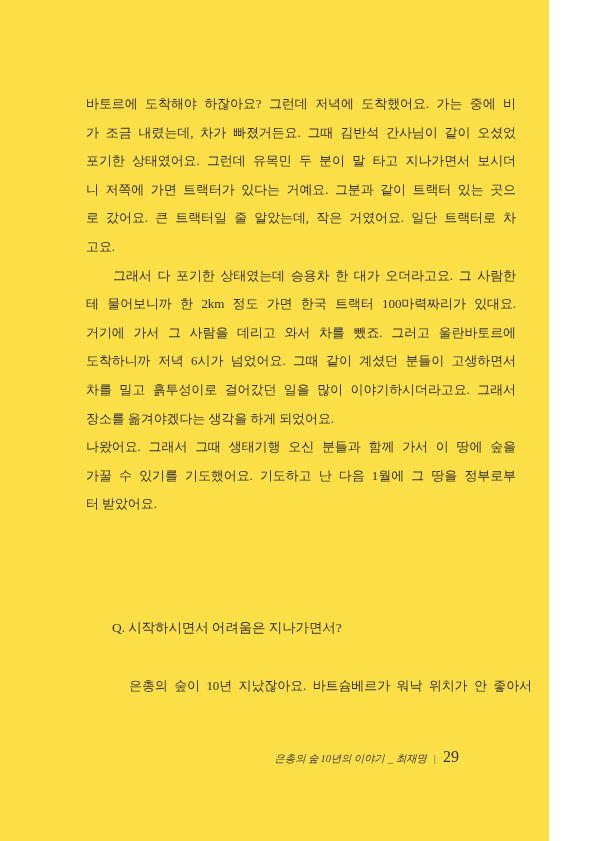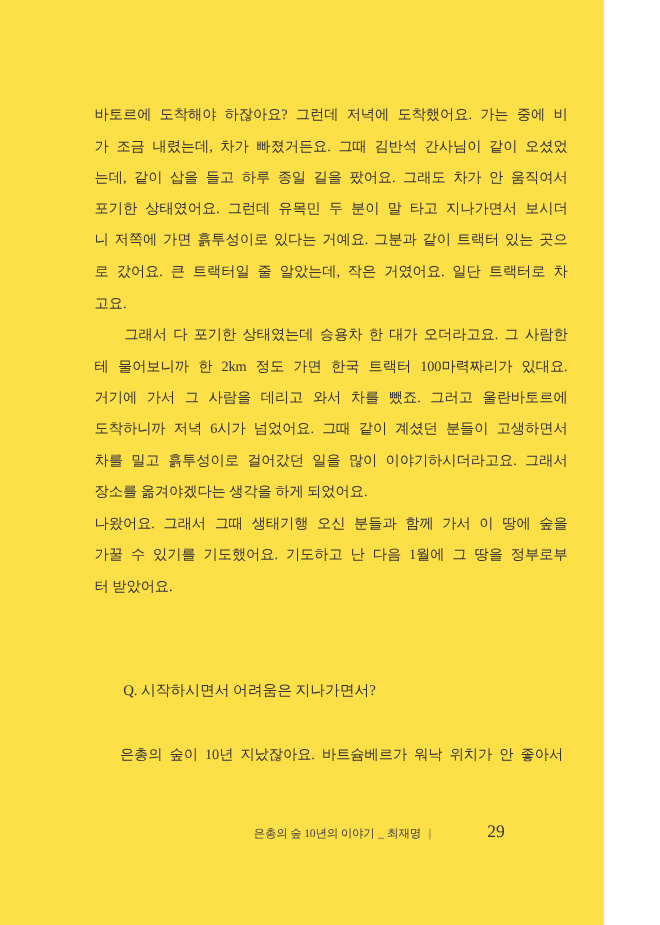--- a/index.html
+++ b/index.html
@@ -42,21 +42,21 @@
     left: 86px;
     top: 614px;
     width: 430px;
     font-size: 13.5px;
     line-height: 28.6px;
     letter-spacing: -0.1px;
     text-indent: 26px;
   }
   .answer-line {
     position: absolute;
-    left: 82px;
+    left: 102px;
     top: 672px;
     width: 430px;
     font-size: 13px;
     line-height: 28.6px;
     letter-spacing: -0.1px;
     text-indent: 27px;
     text-align: justify;
     text-align-last: justify;
     word-break: keep-all;
   }
@@ -64,46 +64,45 @@
     position: absolute;
     right: 90px;
     top: 748px;
     font-size: 10.5px;
     color: #3e3c45;
     white-space: nowrap;
   }
   .footer .book-title,
   .footer .author {
     letter-spacing: -0.2px;
+    font-style: italic;
   }
   .footer .separator {
     margin: 0 3px;
   }
   .footer .divider {
     margin: 0 7px;
     color: #5a5860;
     font-size: 11px;
   }
   .footer .page-num {
     font-size: 16px;
     color: #34323b;
-    margin-left: 44px;
   }
 </style>
 </head>
 <body>
 
 <div class="page">
 
   <div class="body-text">
       <div class="line">바토르에 도착해야 하잖아요? 그런데 저녁에 도착했어요. 가는 중에 비</div>
       <div class="line">가 조금 내렸는데, 차가 빠졌거든요. 그때 김반석 간사님이 같이 오셨었</div>
-      <div class="line">는데, 같이 삽을 들고 하루 종일 길을 팠어요. 그래도 차가 안 움직여서</div>
       <div class="line">포기한 상태였어요. 그런데 유목민 두 분이 말 타고 지나가면서 보시더</div>
-      <div class="line">니 저쪽에 가면 흙투성이로 있다는 거예요. 그분과 같이 트랙터 있는 곳으</div>
+      <div class="line">니 저쪽에 가면 트랙터가 있다는 거예요. 그분과 같이 트랙터 있는 곳으</div>
       <div class="line">로 갔어요. 큰 트랙터일 줄 알았는데, 작은 거였어요. 일단 트랙터로 차</div>
       <div class="line para-end">고요.</div>
       <div class="line indent">그래서 다 포기한 상태였는데 승용차 한 대가 오더라고요. 그 사람한</div>
       <div class="line">테 물어보니까 한 2km 정도 가면 한국 트랙터 100마력짜리가 있대요.</div>
       <div class="line">거기에 가서 그 사람을 데리고 와서 차를 뺐죠. 그러고 울란바토르에</div>
       <div class="line">도착하니까 저녁 6시가 넘었어요. 그때 같이 계셨던 분들이 고생하면서</div>
       <div class="line">차를 밀고 흙투성이로 걸어갔던 일을 많이 이야기하시더라고요. 그래서</div>
       <div class="line para-end">장소를 옮겨야겠다는 생각을 하게 되었어요.</div>
       <div class="line">나왔어요. 그래서 그때 생태기행 오신 분들과 함께 가서 이 땅에 숲을</div>
       <div class="line">가꿀 수 있기를 기도했어요. 기도하고 난 다음 1월에 그 땅을 정부로부</div>

